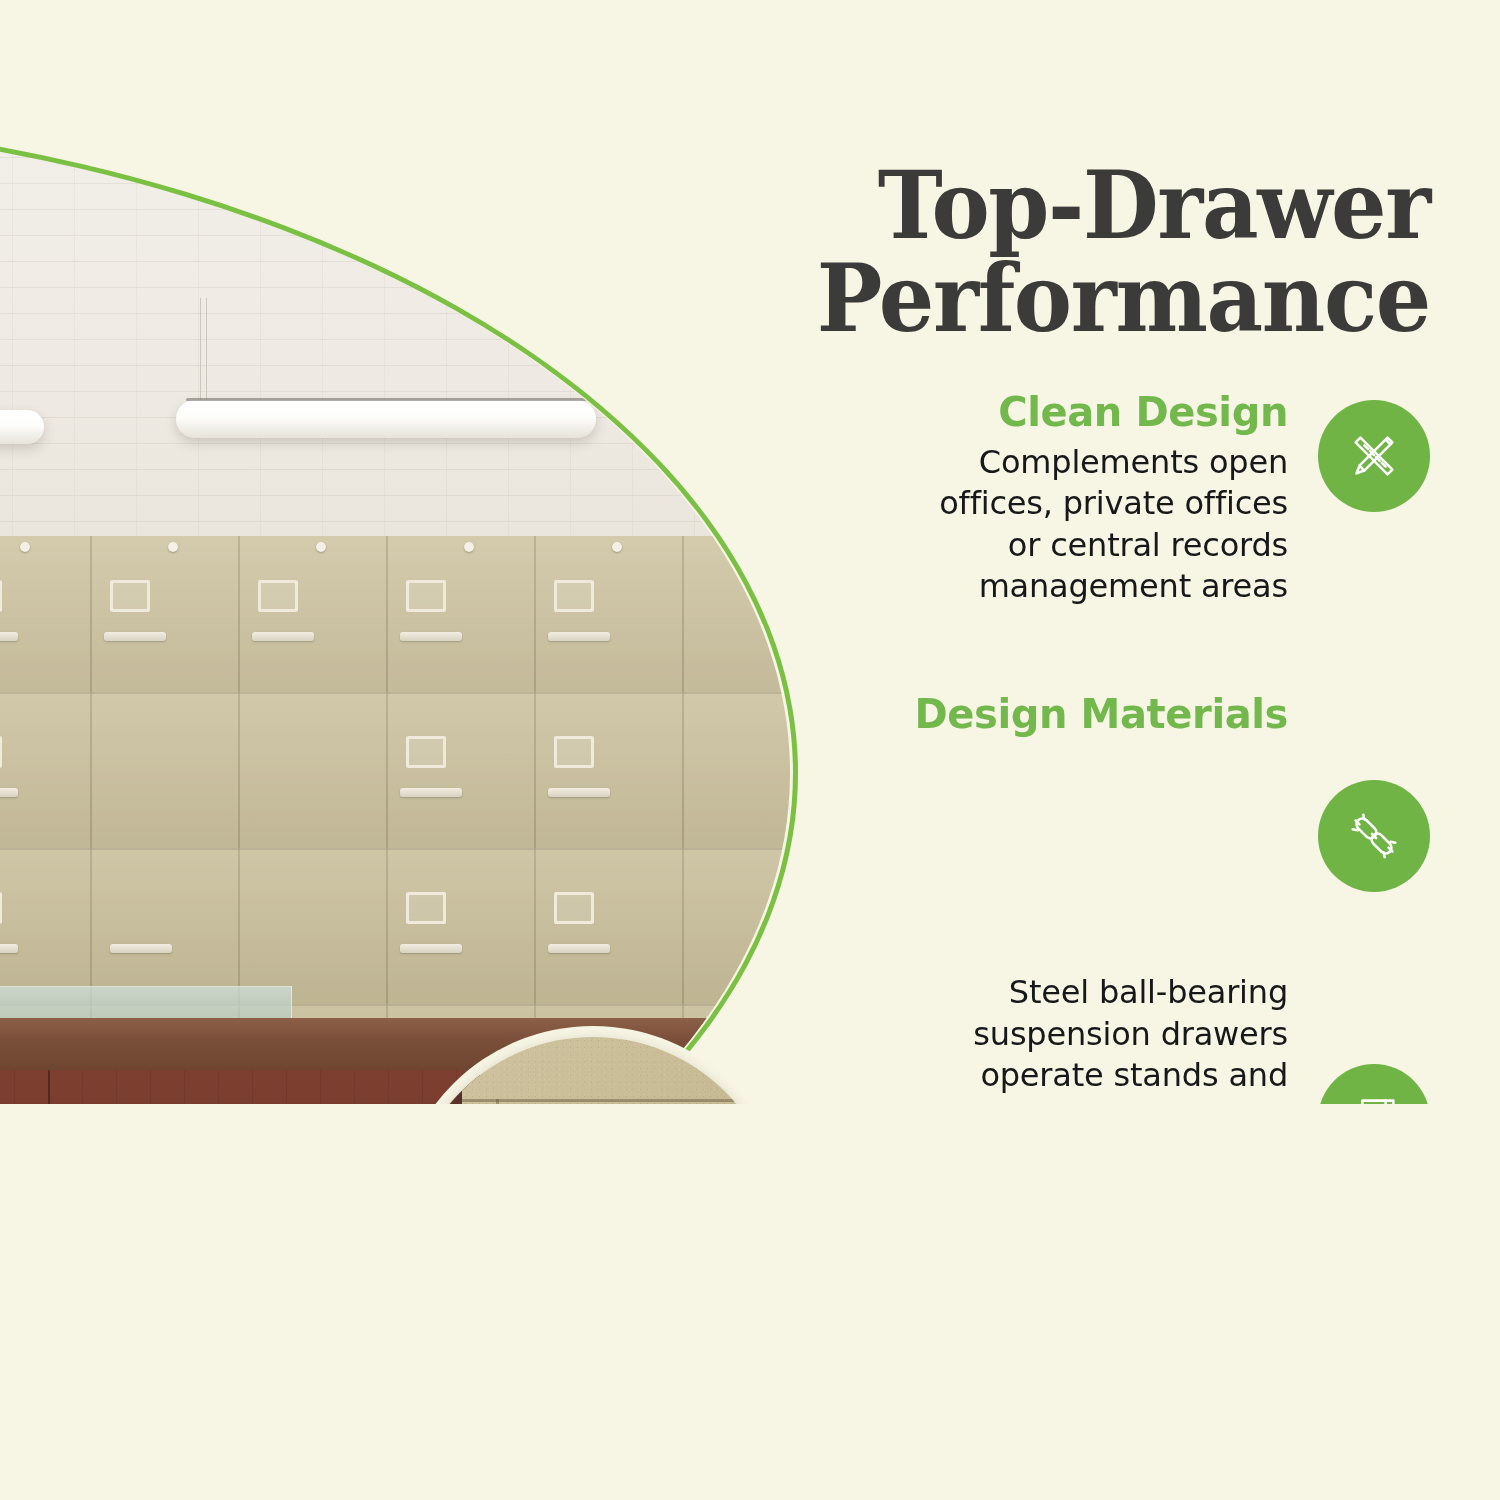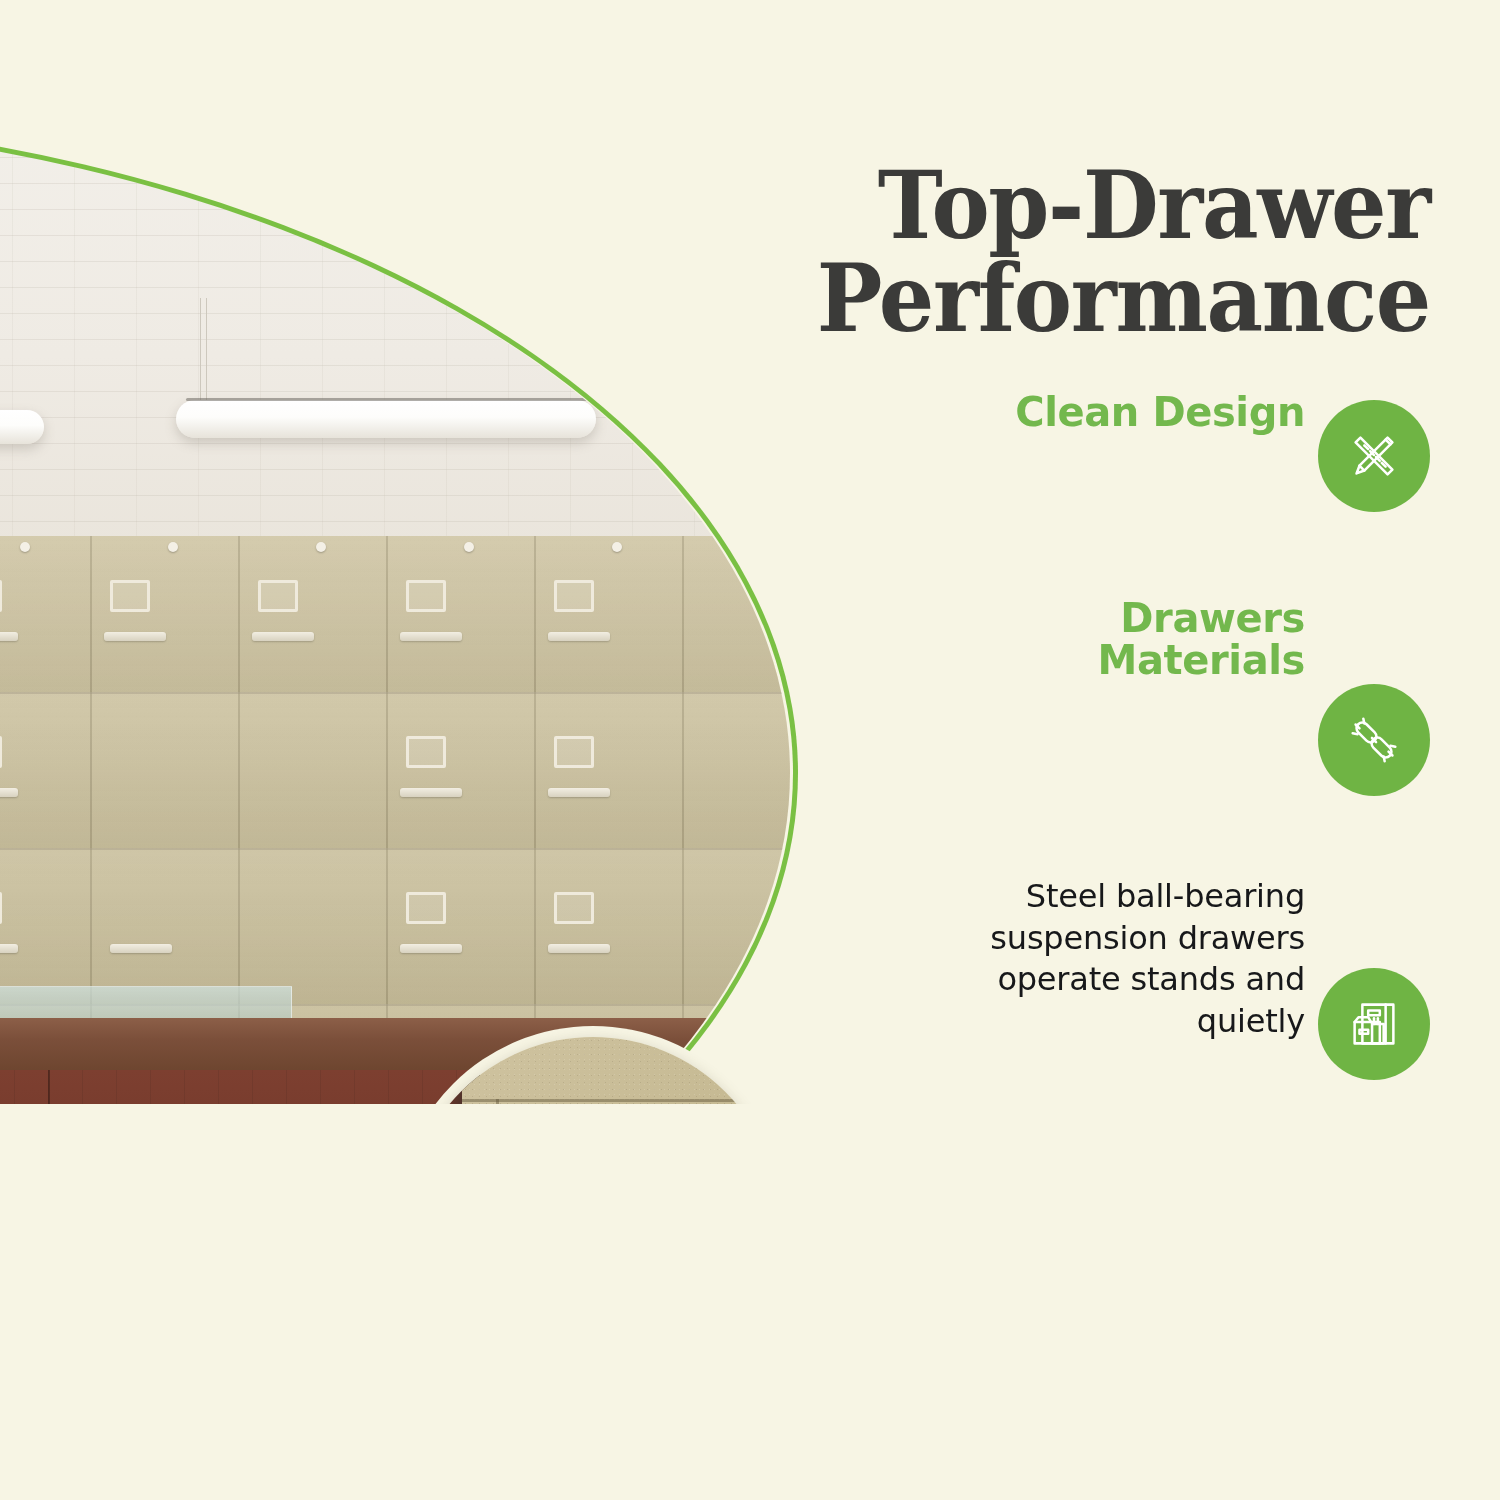--- a/index.html
+++ b/index.html
@@ -146,21 +146,21 @@
     font-family:"DejaVu Serif","Liberation Serif",serif;
     font-weight:bold;
     font-size:94px;line-height:.99;
     letter-spacing:-1.5px;
     color:#3b3b39;
     transform:scaleX(.93);transform-origin:right top;
   }
   .title .l2{display:block;}
 
   .features{position:absolute;right:30px;top:392px;width:660px;}
-  .feature{position:relative;display:flex;align-items:flex-start;justify-content:flex-end;gap:13px;}
+  .feature{position:relative;display:flex;align-items:flex-start;justify-content:flex-end;gap:30px;}
   .f1{margin-bottom:86px;}
   .f2{margin-bottom:80px;}
   .icon-circle{
     flex:0 0 auto;width:112px;height:112px;border-radius:50%;
     background:#6fb444;display:flex;align-items:center;justify-content:center;
   }
   .ftext{width:390px;text-align:right;}
   .fhead{
     font-family:"DejaVu Sans","Liberation Sans",sans-serif;
     font-weight:bold;font-size:40px;line-height:1.04;color:#73b84d;
@@ -351,40 +351,41 @@
     <h1 class="title">
       <span>Top-Drawer</span>
       <span class="l2">Performance</span>
     </h1>
 
     <div class="features">
 
       <div class="feature f1">
         <div class="ftext">
           <h2 class="fhead">Clean Design</h2>
+          <p class="fbody">Complements open offices, private offices or central records management areas</p>
         </div>
         <div class="icon-circle ic-pos-1">
           <svg width="62" height="62" viewBox="0 0 64 64" fill="none" stroke="#ffffff" stroke-width="2.6" stroke-linecap="round" stroke-linejoin="round" aria-hidden="true">
 
             <path d="M13 18 L18 13 L51 46 L46 51 Z"></path>
             <path d="M22 21 L26 25"></path>
             <path d="M28 27 L32 31"></path>
             <path d="M34 33 L38 37"></path>
             <path d="M40 39 L44 43"></path>
 
             <path d="M46 13 L51 18 L22 47 L14 50 L17 42 Z"></path>
             <path d="M44 15 L49 20"></path>
             <path d="M17 42 L22 47"></path>
           </svg>
         </div>
       </div>
 
       <div class="feature f2">
         <div class="ftext">
-          <h2 class="fhead">Drawers Materials</h2>
+          <h2 class="fhead">Design Materials</h2>
         </div>
         <div class="icon-circle ic-pos-2">
           <svg width="62" height="62" viewBox="0 0 64 64" fill="none" stroke="#ffffff" stroke-width="2.6" stroke-linecap="round" stroke-linejoin="round" aria-hidden="true">
             <g transform="rotate(-45 32 32)">
               <rect x="26" y="9" width="12" height="24" rx="6"></rect>
               <rect x="26" y="31" width="12" height="24" rx="6"></rect>
               <path d="M32 29 L32 35"></path>
             </g>
             <path d="M17 20 L13 16"></path>
             <path d="M15 26 L10 25"></path>

